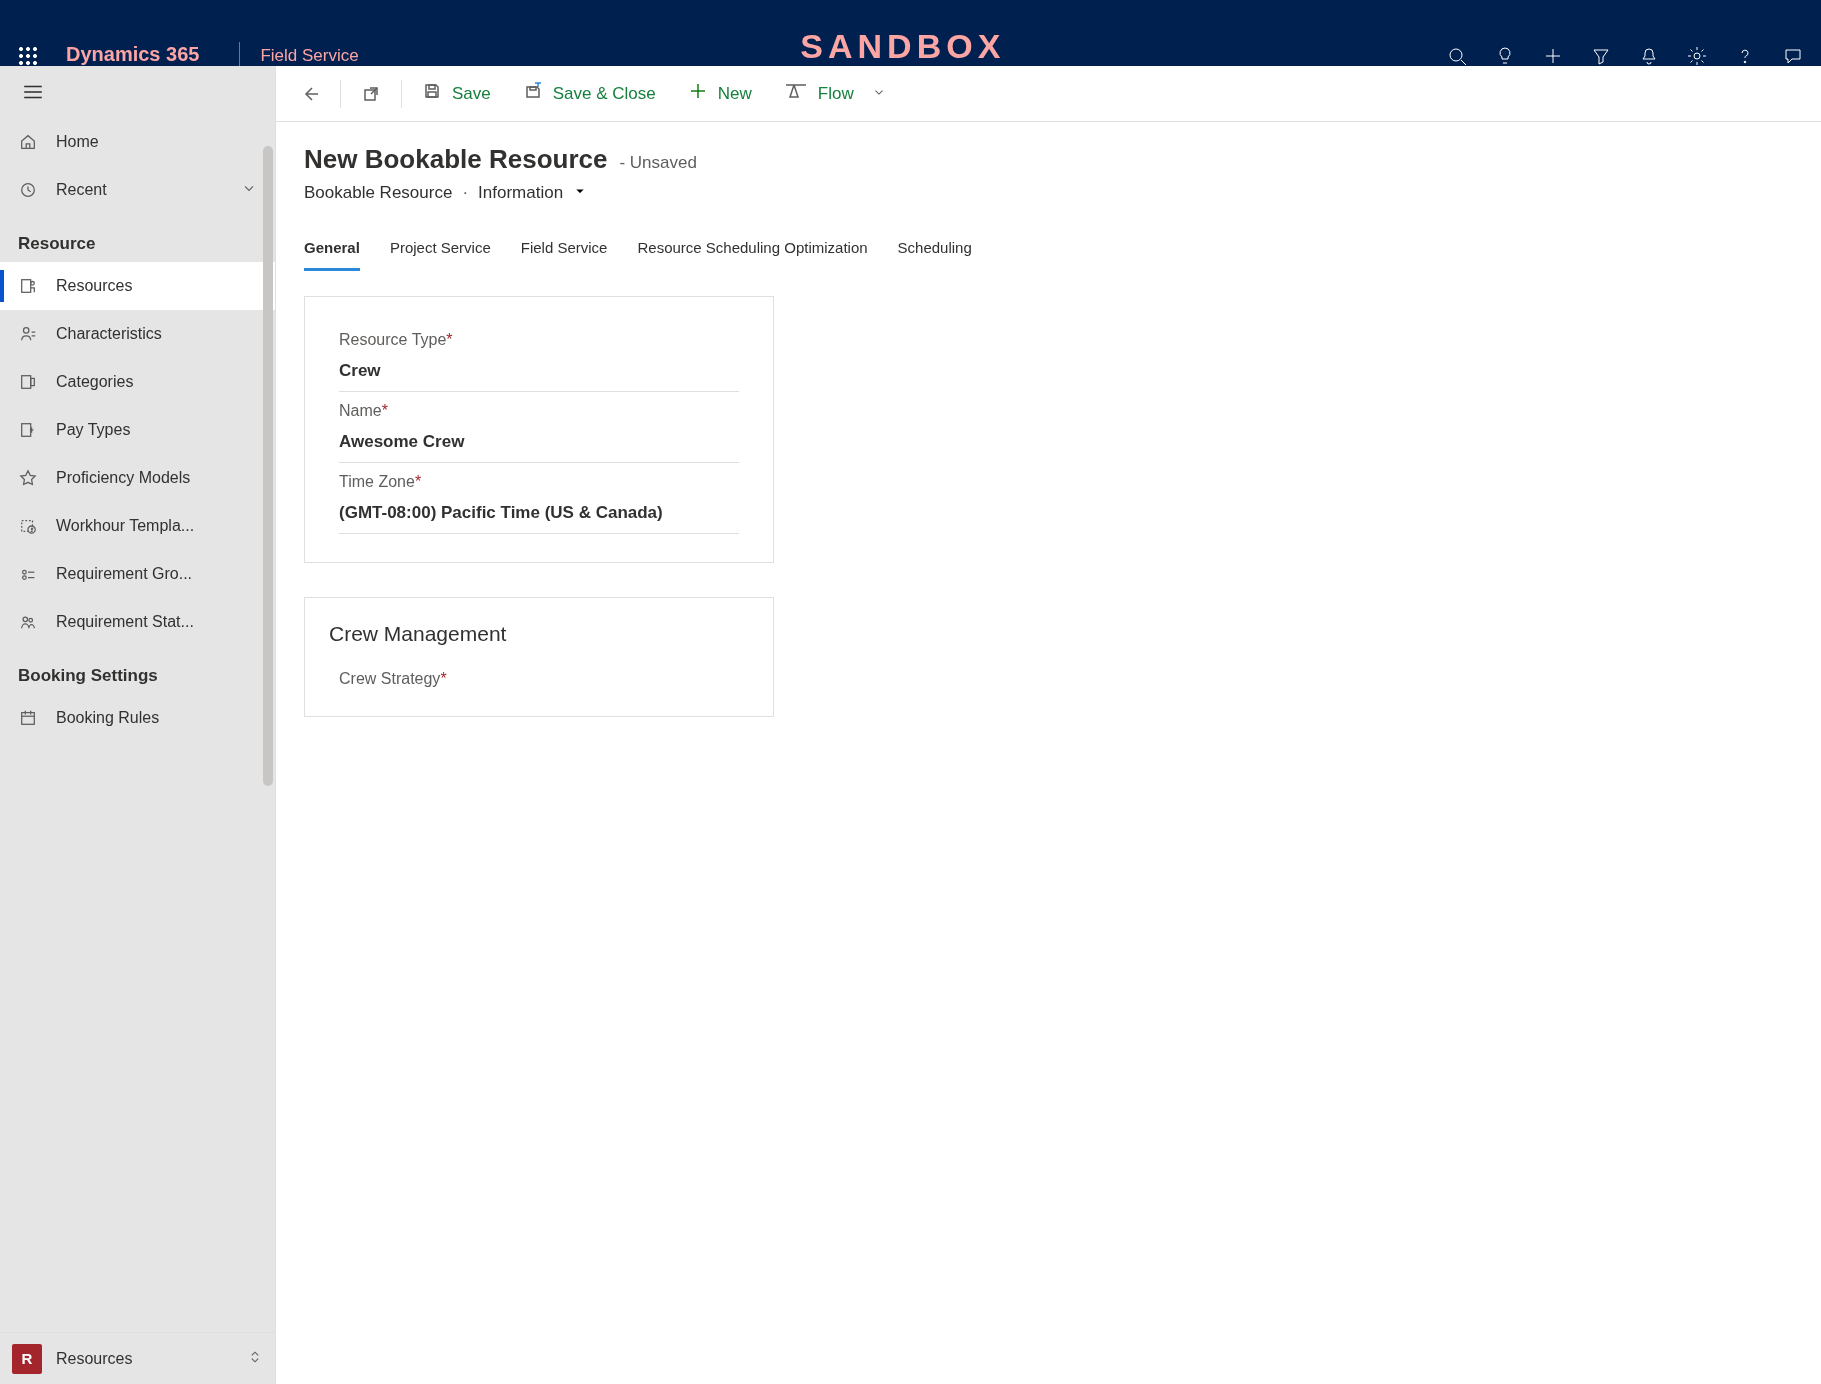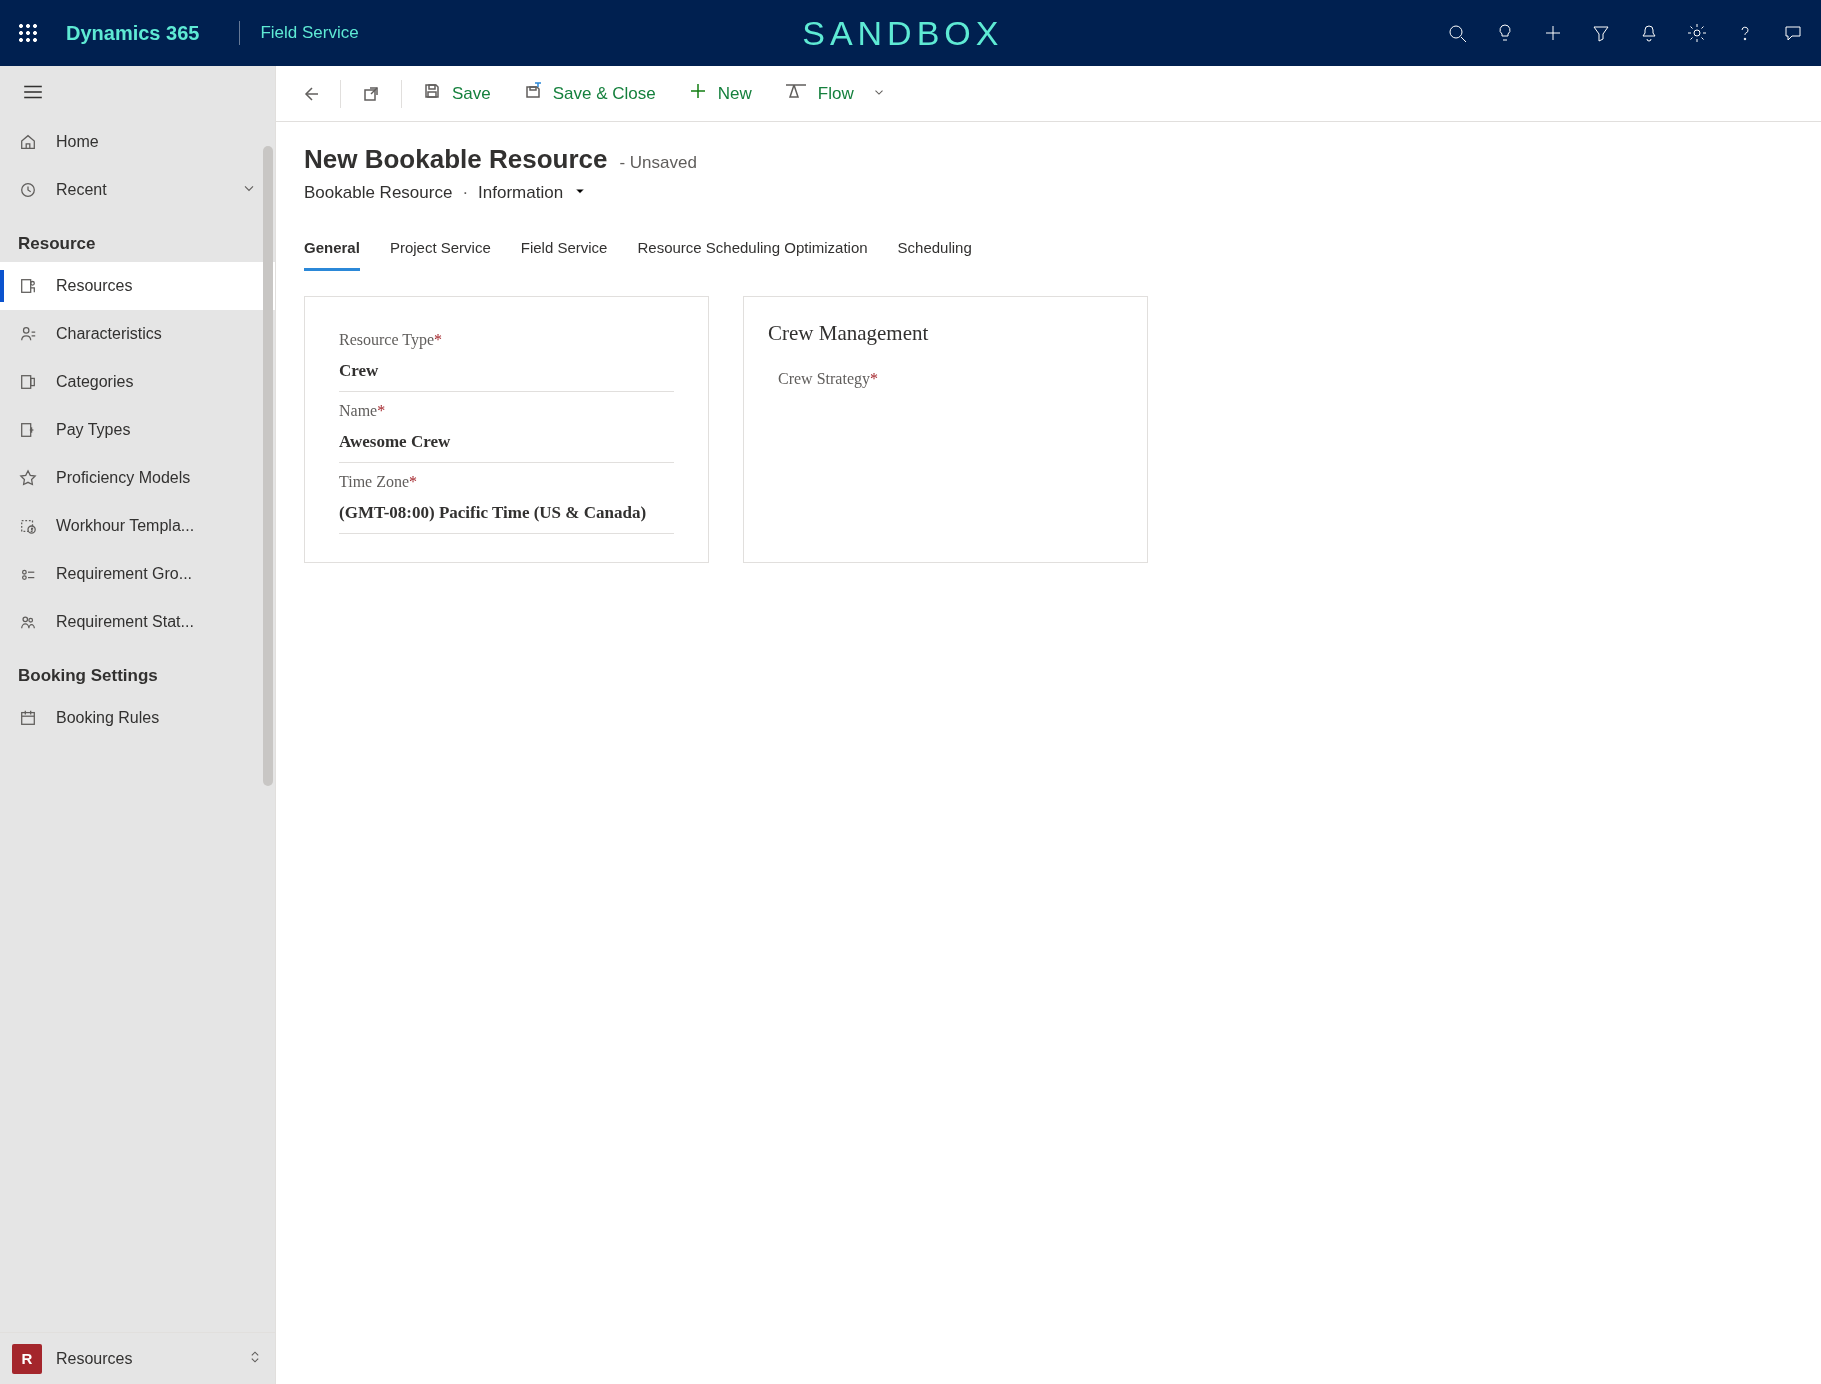--- a/index.html
+++ b/index.html
@@ -2,35 +2,35 @@
 <html><head>
 <meta charset="utf-8">
 <style>
   * { box-sizing: border-box; margin: 0; padding: 0; }
   html, body { height: 100%; font-family: "Segoe UI", Tahoma, sans-serif; font-size: 14px; color: #323130; }
   body { display: flex; flex-direction: column; }
 
   
   .topbar {
     background: #002050;
-    color: #5eead4;
+    color: #fca5a5;
     height: 66px;
-    display: flex; align-items: center;
+    display: flex; align-items: flex-end;
     padding: 0 18px;
     flex-shrink: 0;
   }
   .topbar .waffle { width: 20px; height: 20px; margin-right: 28px; }
   .topbar .brand { font-size: 20px; font-weight: 600; margin-right: 20px; white-space: nowrap; }
   .topbar .divider-v { width: 1px; height: 24px; background: rgba(255,255,255,0.4); margin: 0 20px; }
   .topbar .app-name { font-size: 17px; font-weight: 400; white-space: nowrap; }
   .topbar .center-title {
     flex: 1;
     text-align: center;
     font-size: 34px;
-    font-weight: 400;
+    font-weight: 700;
     letter-spacing: 5px;
   }
   .topbar .actions { display: flex; gap: 28px; align-items: center; }
   .topbar .actions .icon-btn { width: 20px; height: 20px; display:flex; align-items:center; justify-content:center; color:#fff; }
   .topbar svg { stroke: #fff; fill: none; }
 
   
   .shell { flex: 1; display: flex; min-height: 0; }
 
   
@@ -108,21 +108,21 @@
   .form-header .breadcrumb .dot { color:#605e5c; }
   .form-header .breadcrumb .chev svg { stroke:#605e5c; }
 
   .tabs { display:flex; gap:30px; padding: 18px 28px 0; border-bottom: 1px solid transparent;}
   .tabs .tab {
     font-size: 15px; padding: 8px 0 12px; color:#323130; cursor:pointer;
     border-bottom: 3px solid transparent; white-space:nowrap;
   }
   .tabs .tab.active { font-weight:600; border-bottom-color:#2b88d8; }
 
-  .form-body { padding: 24px 28px; display:flex; gap:34px; max-width: 900px; font-family: Liberation Serif, serif;}
+  .form-body { padding: 24px 28px; display:flex; flex-direction:column; gap:34px; max-width: 900px;}
   .card { border:1px solid #e1dfdd; padding: 24px 0 28px; }
   .card .section-title { font-size: 21px; color:#323130; padding: 0 24px 14px; }
   .field { padding: 10px 34px 0; }
   .field-label { font-size: 16px; color:#605e5c; }
   .field-label .req { color:#a4262c; }
   .field-value {
     font-size: 17px; font-weight:600; color:#323130;
     padding: 12px 0 10px;
     border-bottom: 1px solid #e1dfdd;
   }

